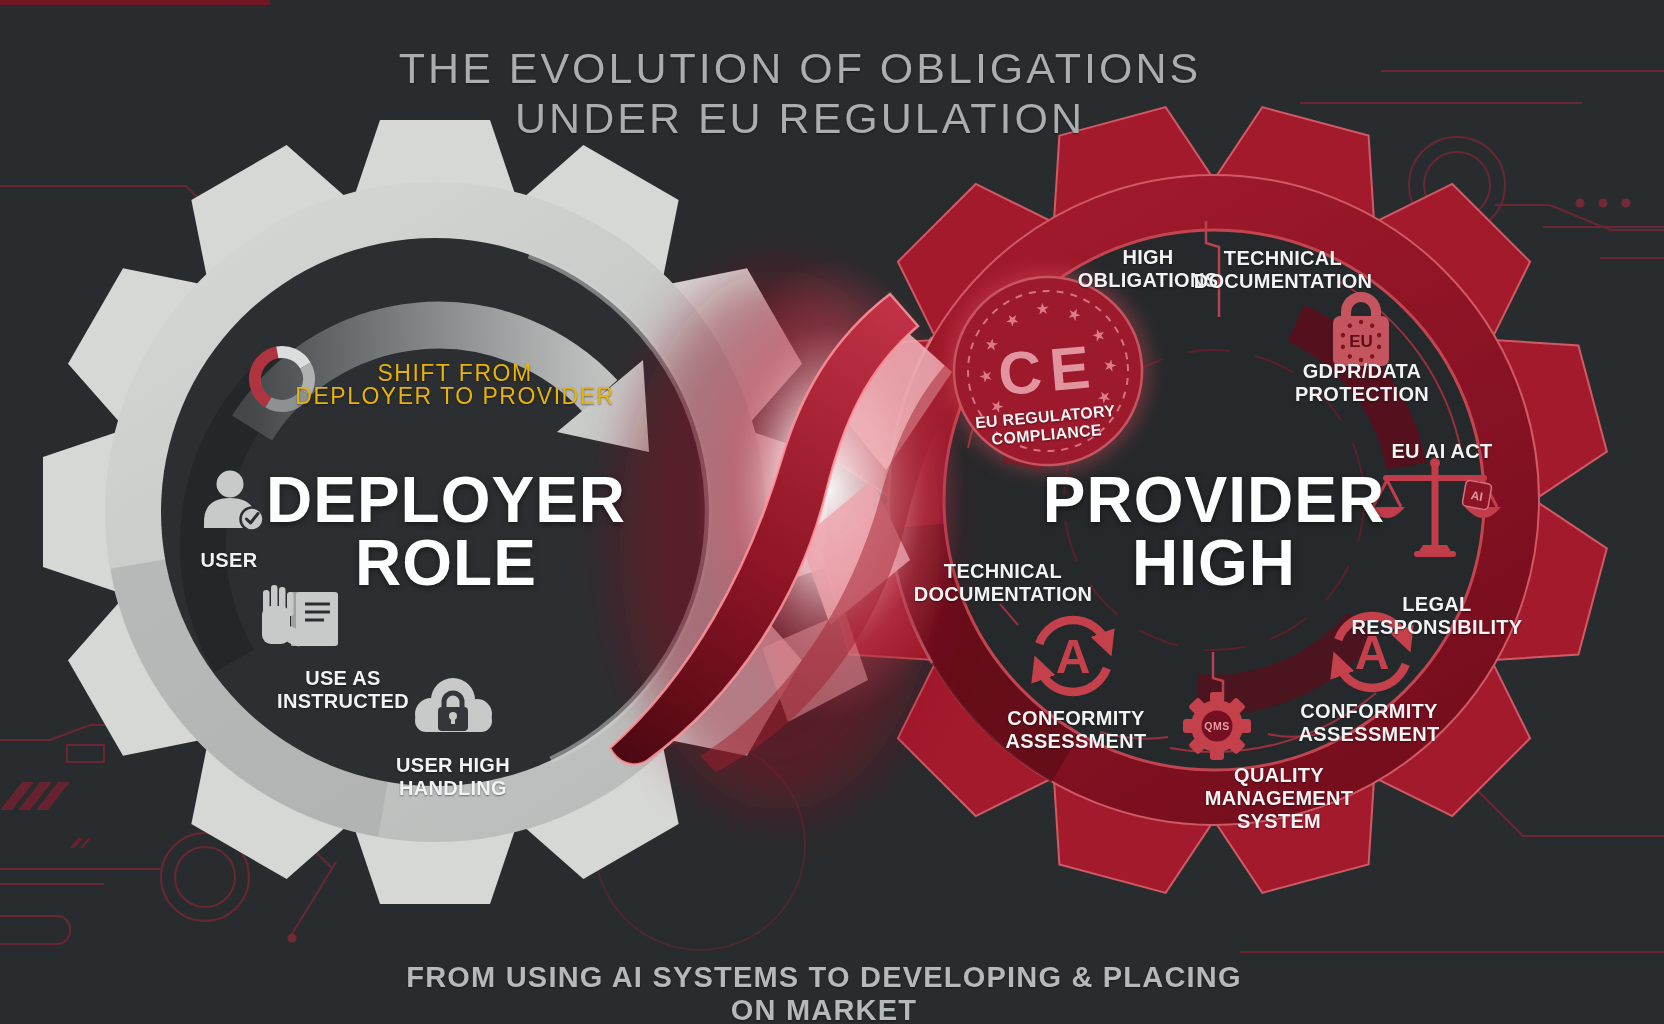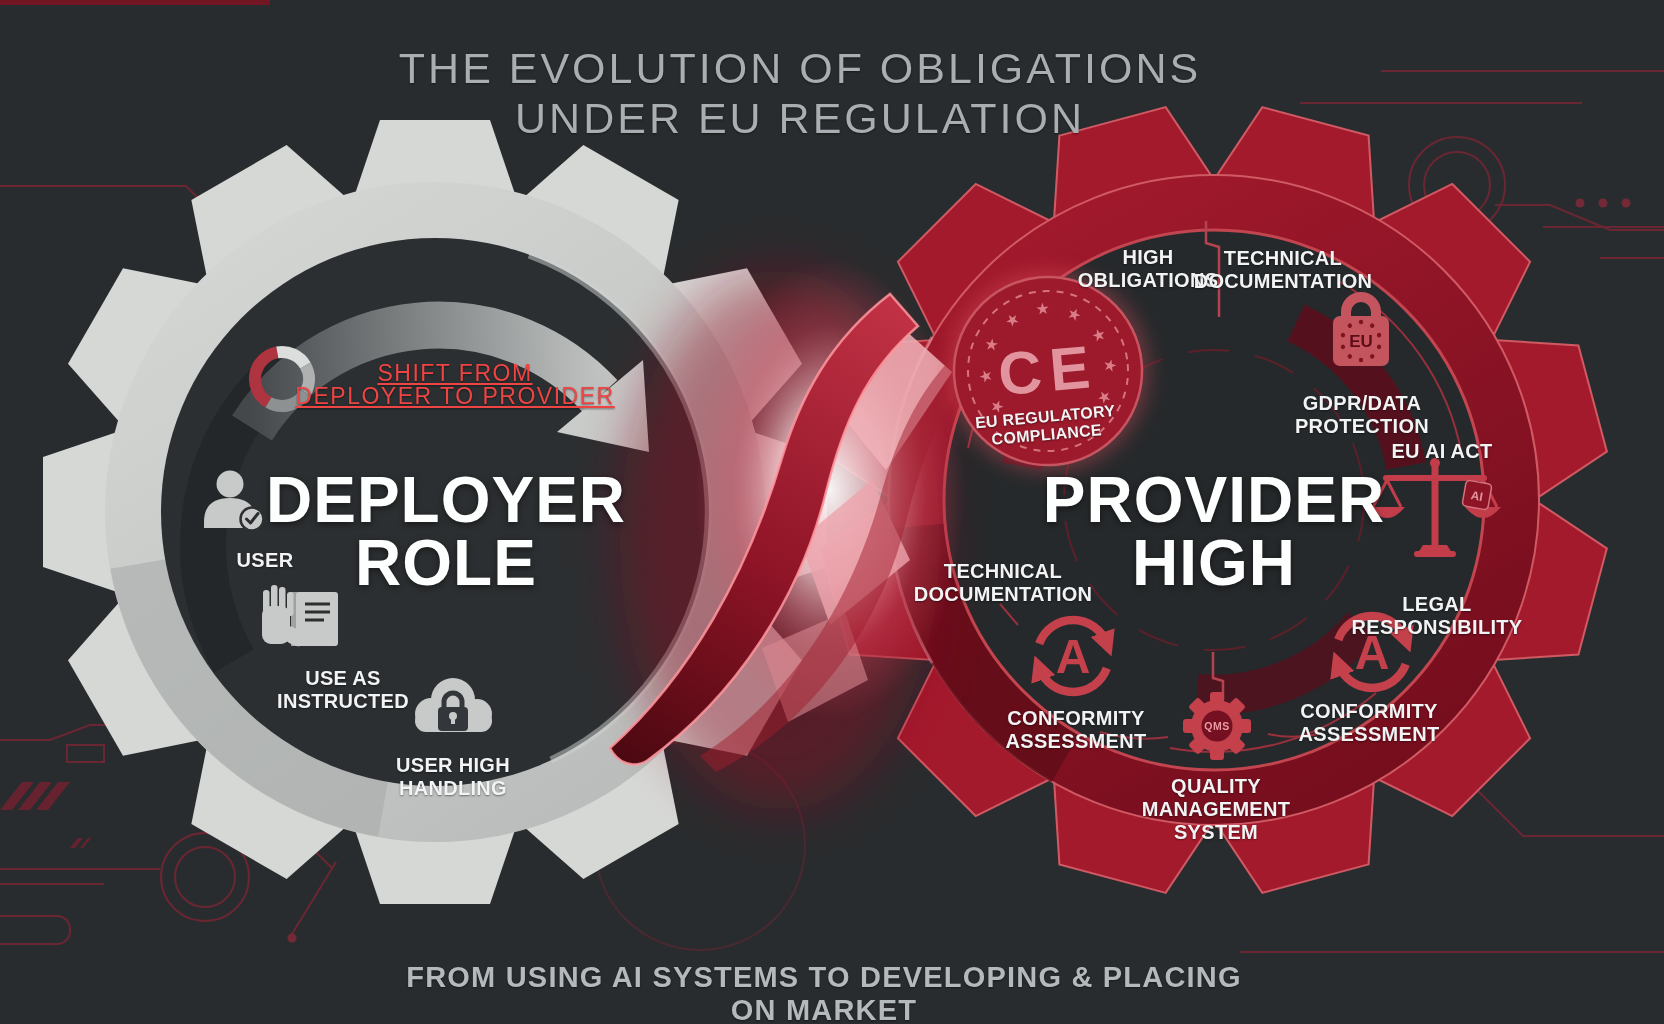--- a/index.html
+++ b/index.html
@@ -10,21 +10,21 @@
   }
   .layer{position:absolute; inset:0;}
   svg text{font-family:"Liberation Sans", sans-serif;}
   .lbl{
     position:absolute; transform:translate(-50%,0);
     text-align:center; white-space:pre-line;
     font-weight:bold; color:#f2f3f4; font-size:20px; line-height:1.14;
     letter-spacing:.3px; text-shadow:0 1px 2px rgba(0,0,0,.45);
   }
   .role-title{font-size:64px; line-height:.98; letter-spacing:1px; color:#fdfefe; text-shadow:0 2px 6px rgba(0,0,0,.5);}
-  .muted{color:#ef4444; font-weight:normal; font-size:23px; line-height:1.0; letter-spacing:1.5px;text-decoration:underline;}
+  .muted{color:#eab308; font-weight:normal; font-size:23px; line-height:1.0; letter-spacing:1.5px;}
   .top-title{font-size:43px; font-weight:normal; color:#a8aeb1; letter-spacing:3px; line-height:1.16;}
   .footer-cap{font-size:29px; color:#b4b9bb; letter-spacing:1.2px;}
   .badge-lbl{transform:translate(-50%,0) rotate(-5deg); font-size:16px;}
 </style>
 </head>
 <body>
 
 <div class="canvas">
 
   <svg class="layer" width="1664" height="1024" viewBox="0 0 1664 1024">
@@ -308,40 +308,40 @@
 
     <div class="lbl muted" style="left:455px; top:362px;">SHIFT FROM
 DEPLOYER TO PROVIDER</div>
 
     <div class="lbl role-title" style="left:446px; top:469px;">DEPLOYER
 ROLE</div>
 
     <div class="lbl role-title" style="left:1214px; top:469px;">PROVIDER
 HIGH</div>
 
-    <div class="lbl" style="left:229px; top:549px;margin-left:36px;">USER</div>
+    <div class="lbl" style="left:229px; top:549px;">USER</div>
     <div class="lbl" style="left:296px; top:667px;margin-left:47px;">USE AS
 INSTRUCTED</div>
     <div class="lbl" style="left:453px; top:754px;">USER HIGH
 HANDLING</div>
 
     <div class="lbl" style="left:1148px; top:246px;">HIGH
 OBLIGATIONS</div>
     <div class="lbl" style="left:1283px; top:247px;">TECHNICAL
 DOCUMENTATION</div>
-    <div class="lbl" style="left:1362px; top:392px;">GDPR/DATA
+    <div class="lbl" style="left:1362px; top:360px;">GDPR/DATA
 PROTECTION</div>
     <div class="lbl" style="left:1442px; top:440px;">EU AI ACT</div>
     <div class="lbl" style="left:1437px; top:557px;margin-top:36px;">LEGAL
 RESPONSIBILITY</div>
     <div class="lbl" style="left:1003px; top:560px;">TECHNICAL
 DOCUMENTATION</div>
     <div class="lbl" style="left:1076px; top:707px;">CONFORMITY
 ASSESSMENT</div>
-    <div class="lbl" style="left:1216px; top:764px;margin-top:11px;">QUALITY
+    <div class="lbl" style="left:1279px; top:764px;">QUALITY
 MANAGEMENT
 SYSTEM</div>
     <div class="lbl" style="left:1369px; top:700px;">CONFORMITY
 ASSESSMENT</div>
 
     <div class="lbl badge-lbl" style="left:1046px; top:408px;">EU REGULATORY
 COMPLIANCE</div>
 
     <div class="lbl footer-cap" style="left:824px; top:961px;">FROM USING AI SYSTEMS TO DEVELOPING &amp; PLACING ON MARKET</div>
   </div>

